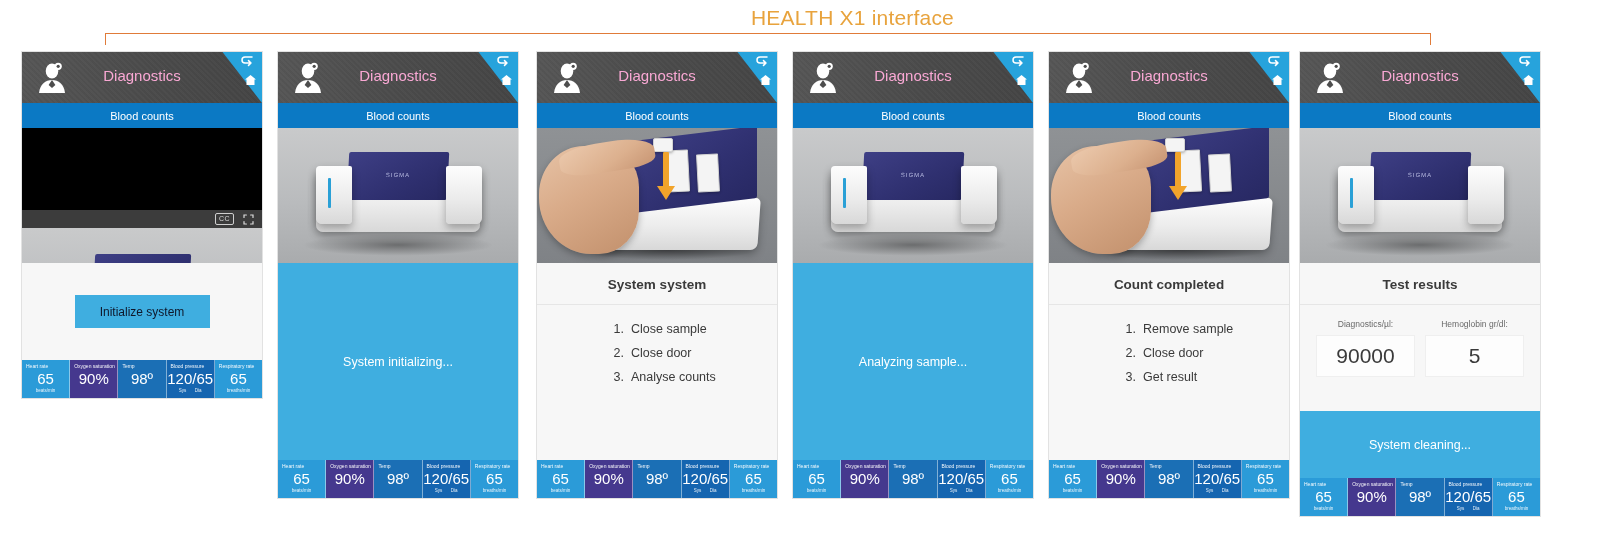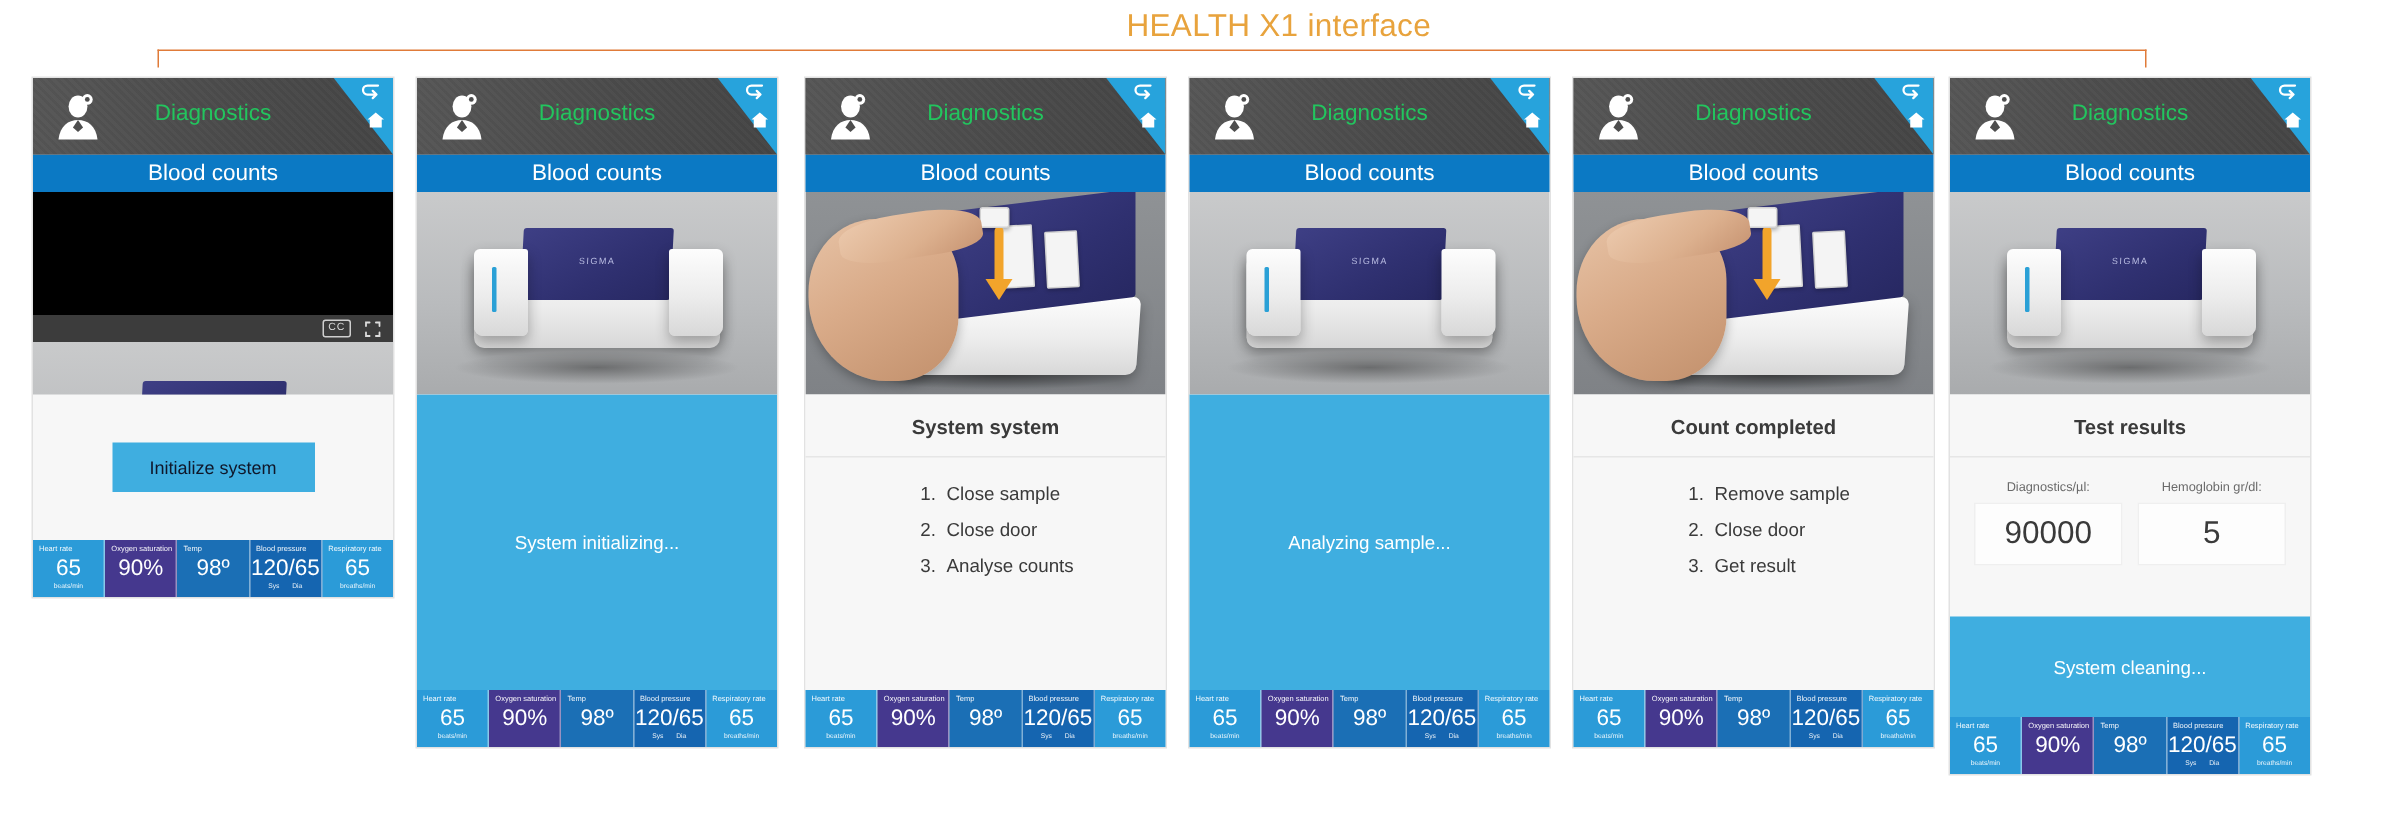--- a/index.html
+++ b/index.html
@@ -53,38 +53,38 @@
     content:"";position:absolute;inset:0;
     background:
       repeating-linear-gradient(45deg, rgba(255,255,255,.018) 0 2px, rgba(0,0,0,.018) 2px 4px),
       linear-gradient(100deg,#565656 0%,#4a4a4a 55%,#444 100%);
   }
   .doc-icon{
     position:absolute;left:12px;top:8px;width:36px;height:36px;z-index:3;
   }
   .head-title{
     position:absolute;left:0;right:0;top:15px;text-align:center;
-    color:#22c55e;font-size:15px;z-index:3;
+    color:#f9a8d4;font-size:15px;z-index:3;
   }
   .corner{
     position:absolute;right:0;top:0;width:52px;height:51px;z-index:2;
   }
   .corner .tri-blue{
     position:absolute;right:0;top:0;width:52px;height:51px;
     background:#27A3DC;
     clip-path:polygon(24% 0, 100% 0, 100% 100%);
   }
   .corner svg{position:absolute;z-index:4;}
   .ic-back{right:7px;top:4px;}
   .ic-home{right:5px;top:22px;}
 
   
   .subbar{
     height:25px;background:#0B79C4;color:#fff;
-    font-size:15px;display:flex;align-items:center;justify-content:center;
+    font-size:11px;display:flex;align-items:center;justify-content:center;
   }
 
   
   .media{position:relative;height:135px;overflow:hidden;}
 
   
   .video-black{height:100px;background:#000;position:relative;}
   .video-ctrl{
     position:absolute;left:0;right:0;bottom:0;height:18px;
     background:#3c3c3c;display:flex;align-items:center;justify-content:flex-end;

